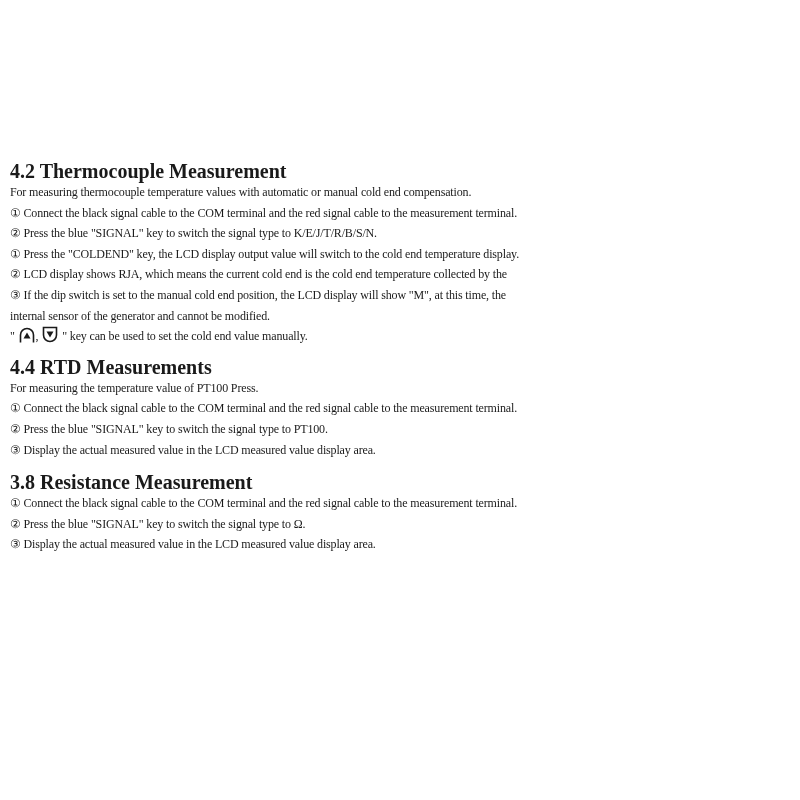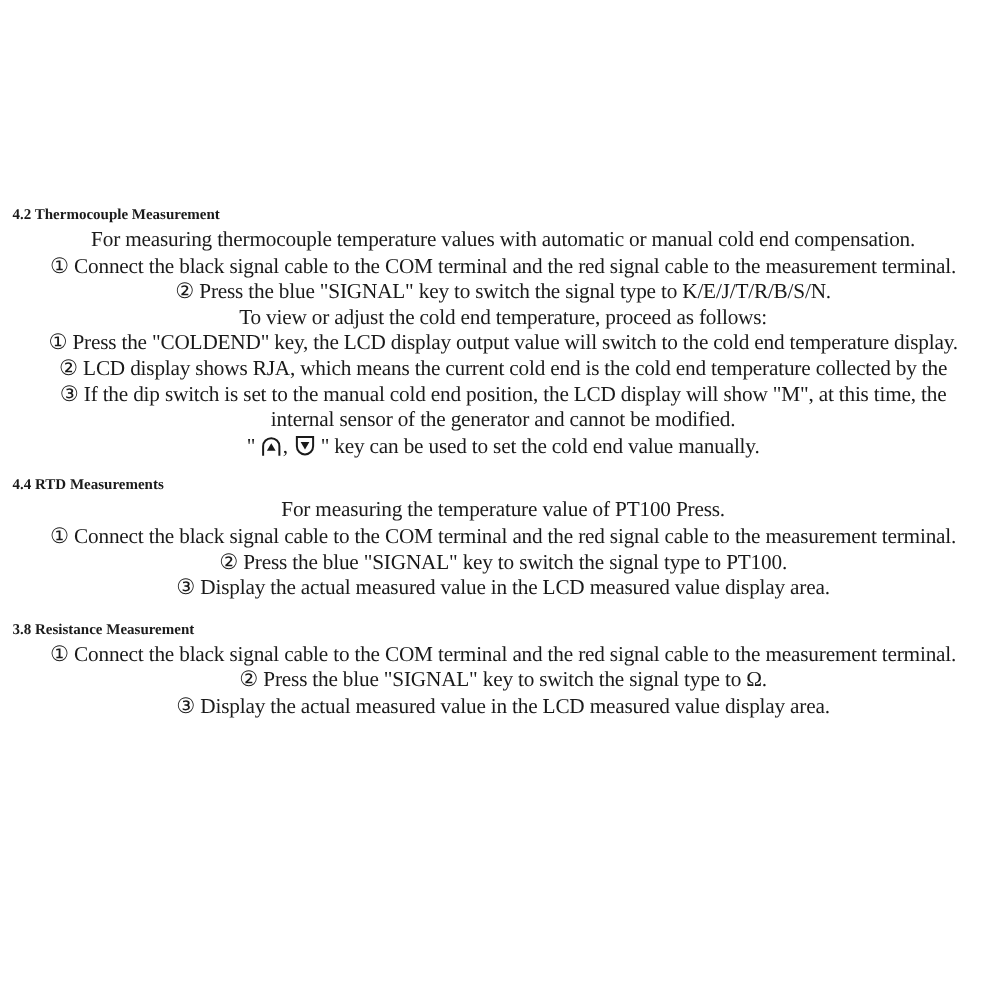--- a/index.html
+++ b/index.html
@@ -16,31 +16,30 @@
       color: #1a1a1a;
     }
     .doc {
       position: absolute;
       left: 10px;
       top: 161px;
       width: 785px;
     }
     .section-title {
       font-weight: bold;
-      font-size: 12px;
+      font-size: 20px;
       line-height: 21px;
       height: 21px;
       white-space: nowrap;
     }
     .line {
-      font-size: 17px;
+      font-size: 12px;
       line-height: 20.6px;
       white-space: nowrap;
       letter-spacing: -0.15px;
-      text-align: center;
     }
     .gap {
       height: 10px;
     }
     .gap2 {
       height: 12px;
     }
     .icon {
       display: inline-block;
       vertical-align: -4px;
@@ -60,21 +59,20 @@
 
     <div class="line">
       <span>①</span>
       <span>Connect the black signal cable to the COM terminal and the red signal cable to the measurement terminal.</span>
     </div>
     <div class="line">
       <span>②</span>
       <span>Press the blue "SIGNAL" key to switch the signal type to K/E/J/T/R/B/S/N.</span>
     </div>
 
-    <div class="line">To view or adjust the cold end temperature, proceed as follows:</div>
 
     <div class="line">
       <span>①</span>
       <span>Press the "COLDEND" key, the LCD display output value will switch to the cold end temperature display.</span>
     </div>
     <div class="line">
       <span>②</span>
       <span>LCD display shows RJA, which means the current cold end is the cold end temperature collected by the</span>
     </div>
     <div class="line">

